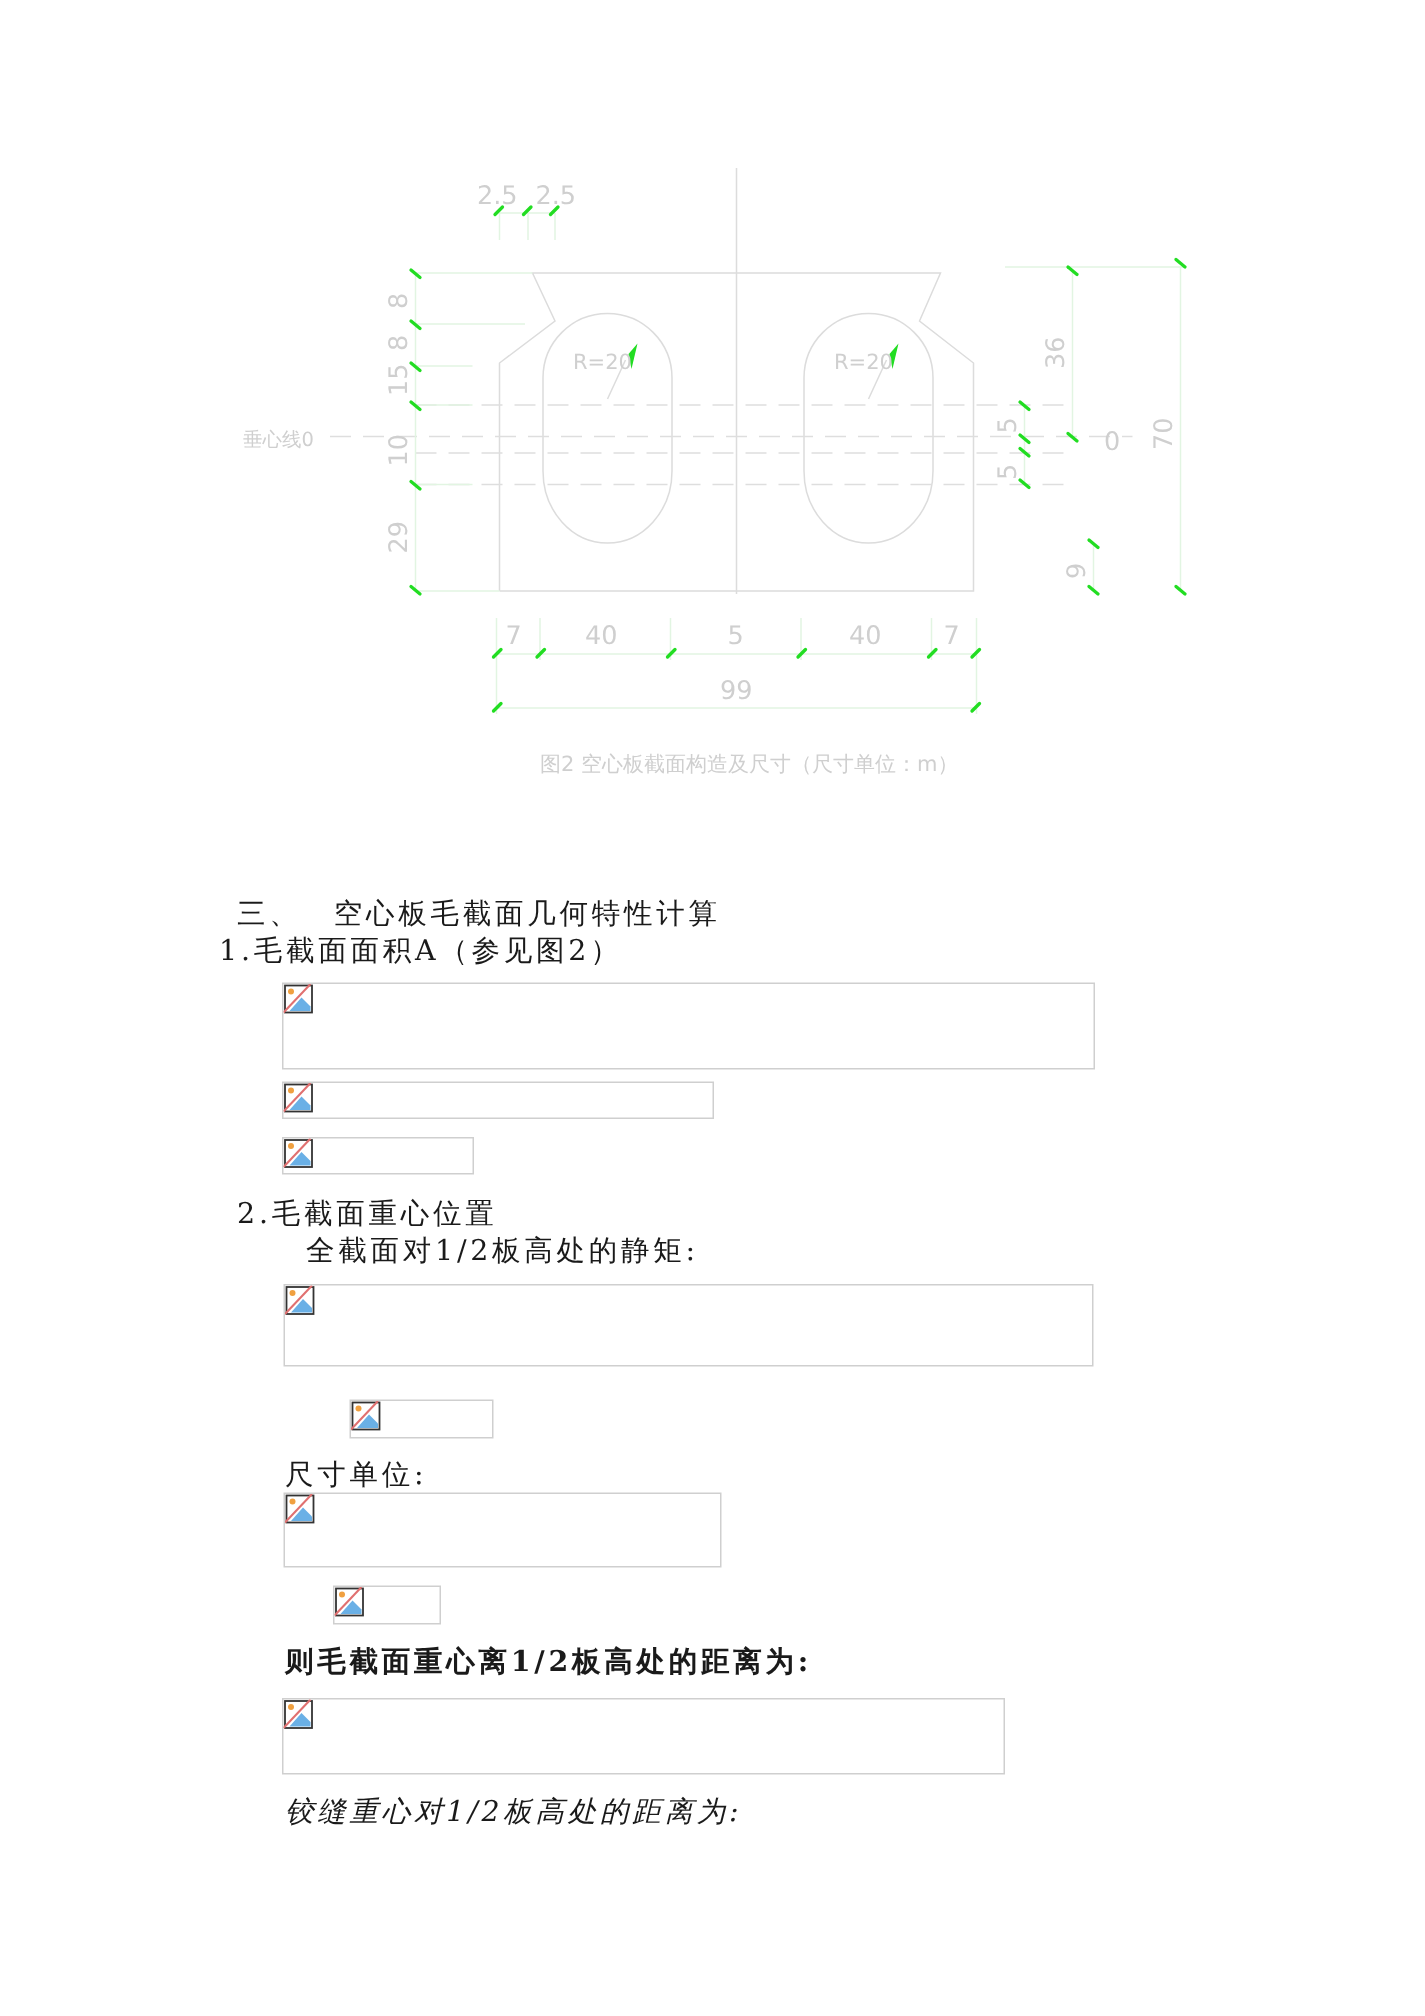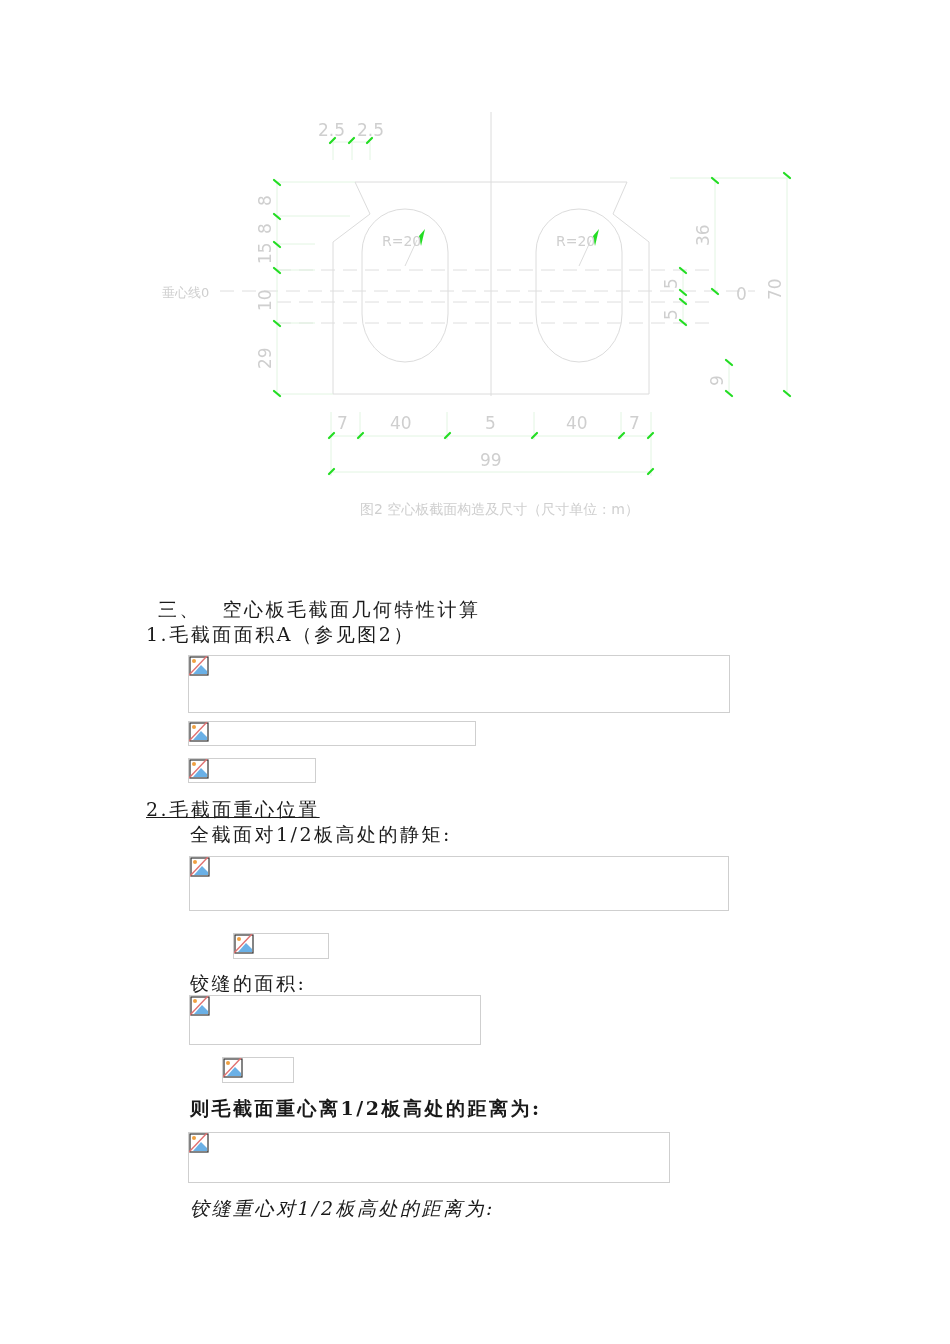--- a/index.html
+++ b/index.html
@@ -148,41 +148,41 @@
 </div>
 <div class="img" style="left:188px; top:758px; width:128px; height:25px;">
   <svg class="bi" viewBox="0 0 20 20">
       <rect x="1" y="1" width="18" height="18" fill="#fff" stroke="#333" stroke-width="1.2"></rect>
       <polygon points="4,18 12,9 18,15 18,18" fill="#6ab0e6"></polygon>
       <circle cx="5" cy="5" r="2" fill="#f0a040"></circle>
       <line x1="0" y1="19" x2="18" y2="0" stroke="#e07070" stroke-width="1.4"></line>
     </svg>
 </div>
 
-<div class="t" style="left:146px; top:798px;text-decoration:underline;">2.毛截面重心位置</div>
-<div class="t" style="left:190px; top:823px;">全截面对1/2板高处的静矩:</div>
+<div class="t" style="left:158px; top:798px;">2.毛截面重心位置</div>
+<div class="t" style="left:204px; top:823px;">全截面对1/2板高处的静矩:</div>
 
 <div class="img" style="left:189px; top:856px; width:540px; height:55px;">
   <svg class="bi" viewBox="0 0 20 20">
       <rect x="1" y="1" width="18" height="18" fill="#fff" stroke="#333" stroke-width="1.2"></rect>
       <polygon points="4,18 12,9 18,15 18,18" fill="#6ab0e6"></polygon>
       <circle cx="5" cy="5" r="2" fill="#f0a040"></circle>
       <line x1="0" y1="19" x2="18" y2="0" stroke="#e07070" stroke-width="1.4"></line>
     </svg>
 </div>
 <div class="img" style="left:233px; top:933px; width:96px; height:26px;">
   <svg class="bi" viewBox="0 0 20 20">
       <rect x="1" y="1" width="18" height="18" fill="#fff" stroke="#333" stroke-width="1.2"></rect>
       <polygon points="4,18 12,9 18,15 18,18" fill="#6ab0e6"></polygon>
       <circle cx="5" cy="5" r="2" fill="#f0a040"></circle>
       <line x1="0" y1="19" x2="18" y2="0" stroke="#e07070" stroke-width="1.4"></line>
     </svg>
 </div>
 
-<div class="t" style="left:190px; top:972px;">铰缝的面积:</div>
+<div class="t" style="left:190px; top:972px;">尺寸单位:</div>
 
 <div class="img" style="left:189px; top:995px; width:292px; height:50px;">
   <svg class="bi" viewBox="0 0 20 20">
       <rect x="1" y="1" width="18" height="18" fill="#fff" stroke="#333" stroke-width="1.2"></rect>
       <polygon points="4,18 12,9 18,15 18,18" fill="#6ab0e6"></polygon>
       <circle cx="5" cy="5" r="2" fill="#f0a040"></circle>
       <line x1="0" y1="19" x2="18" y2="0" stroke="#e07070" stroke-width="1.4"></line>
     </svg>
 </div>
 <div class="img" style="left:222px; top:1057px; width:72px; height:26px;">

